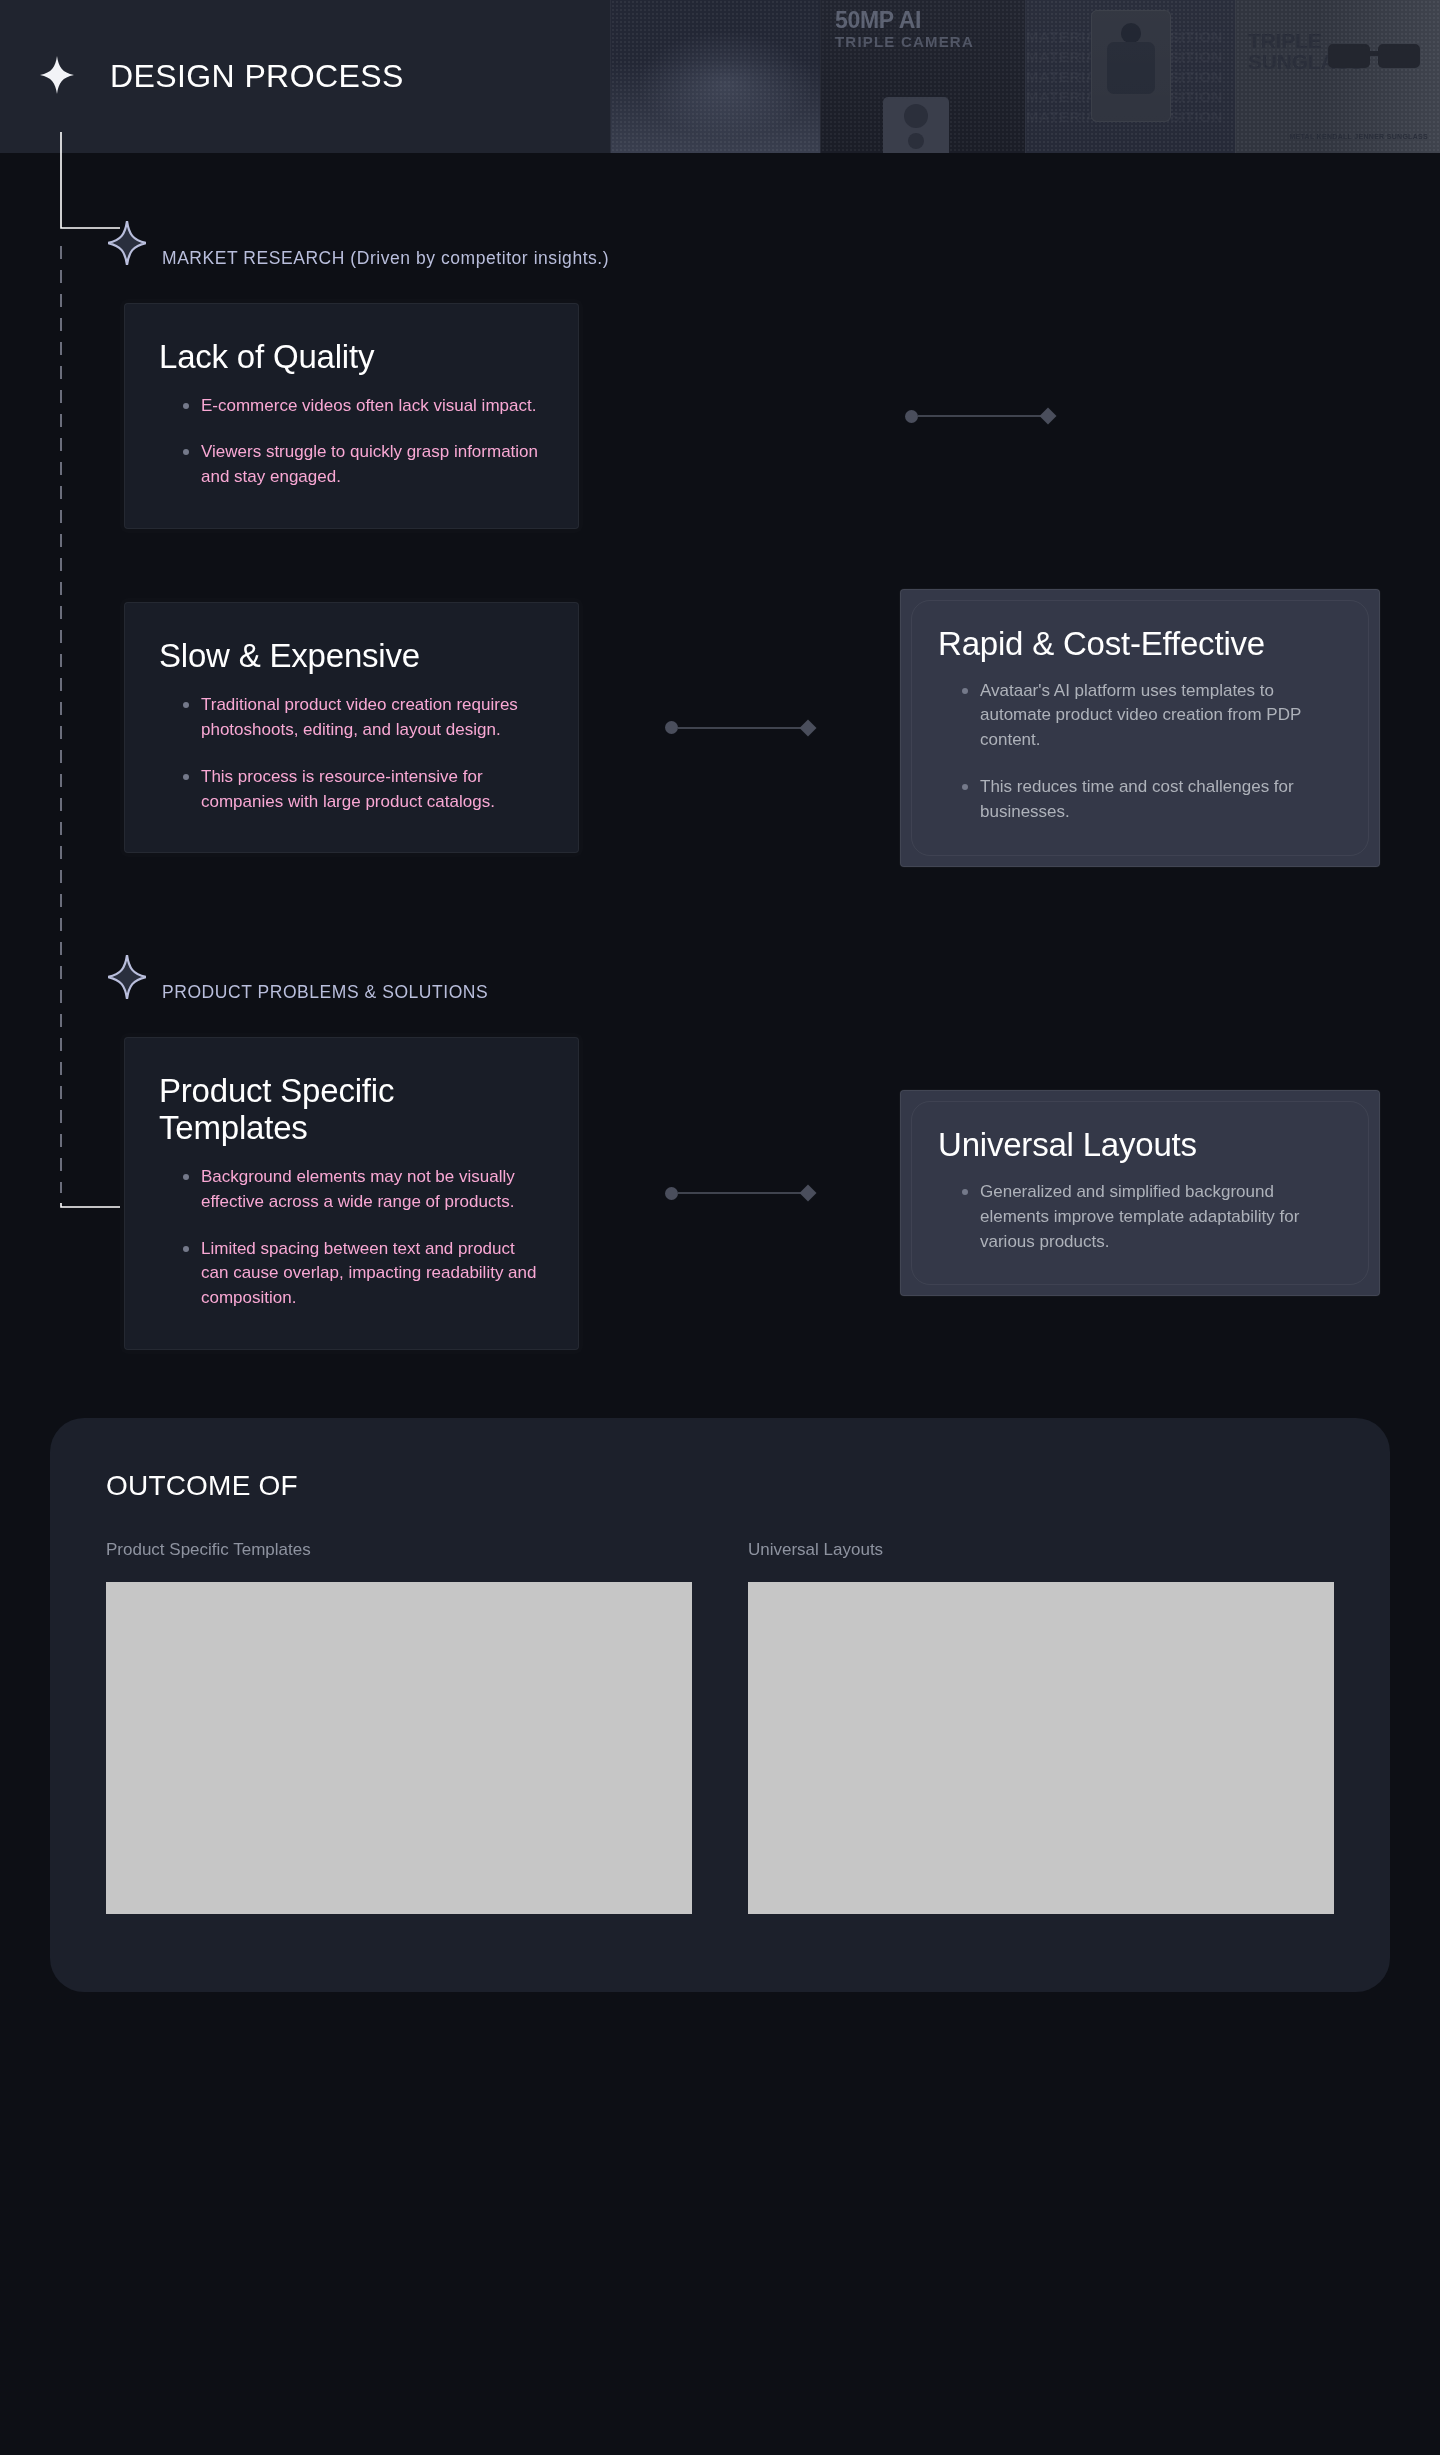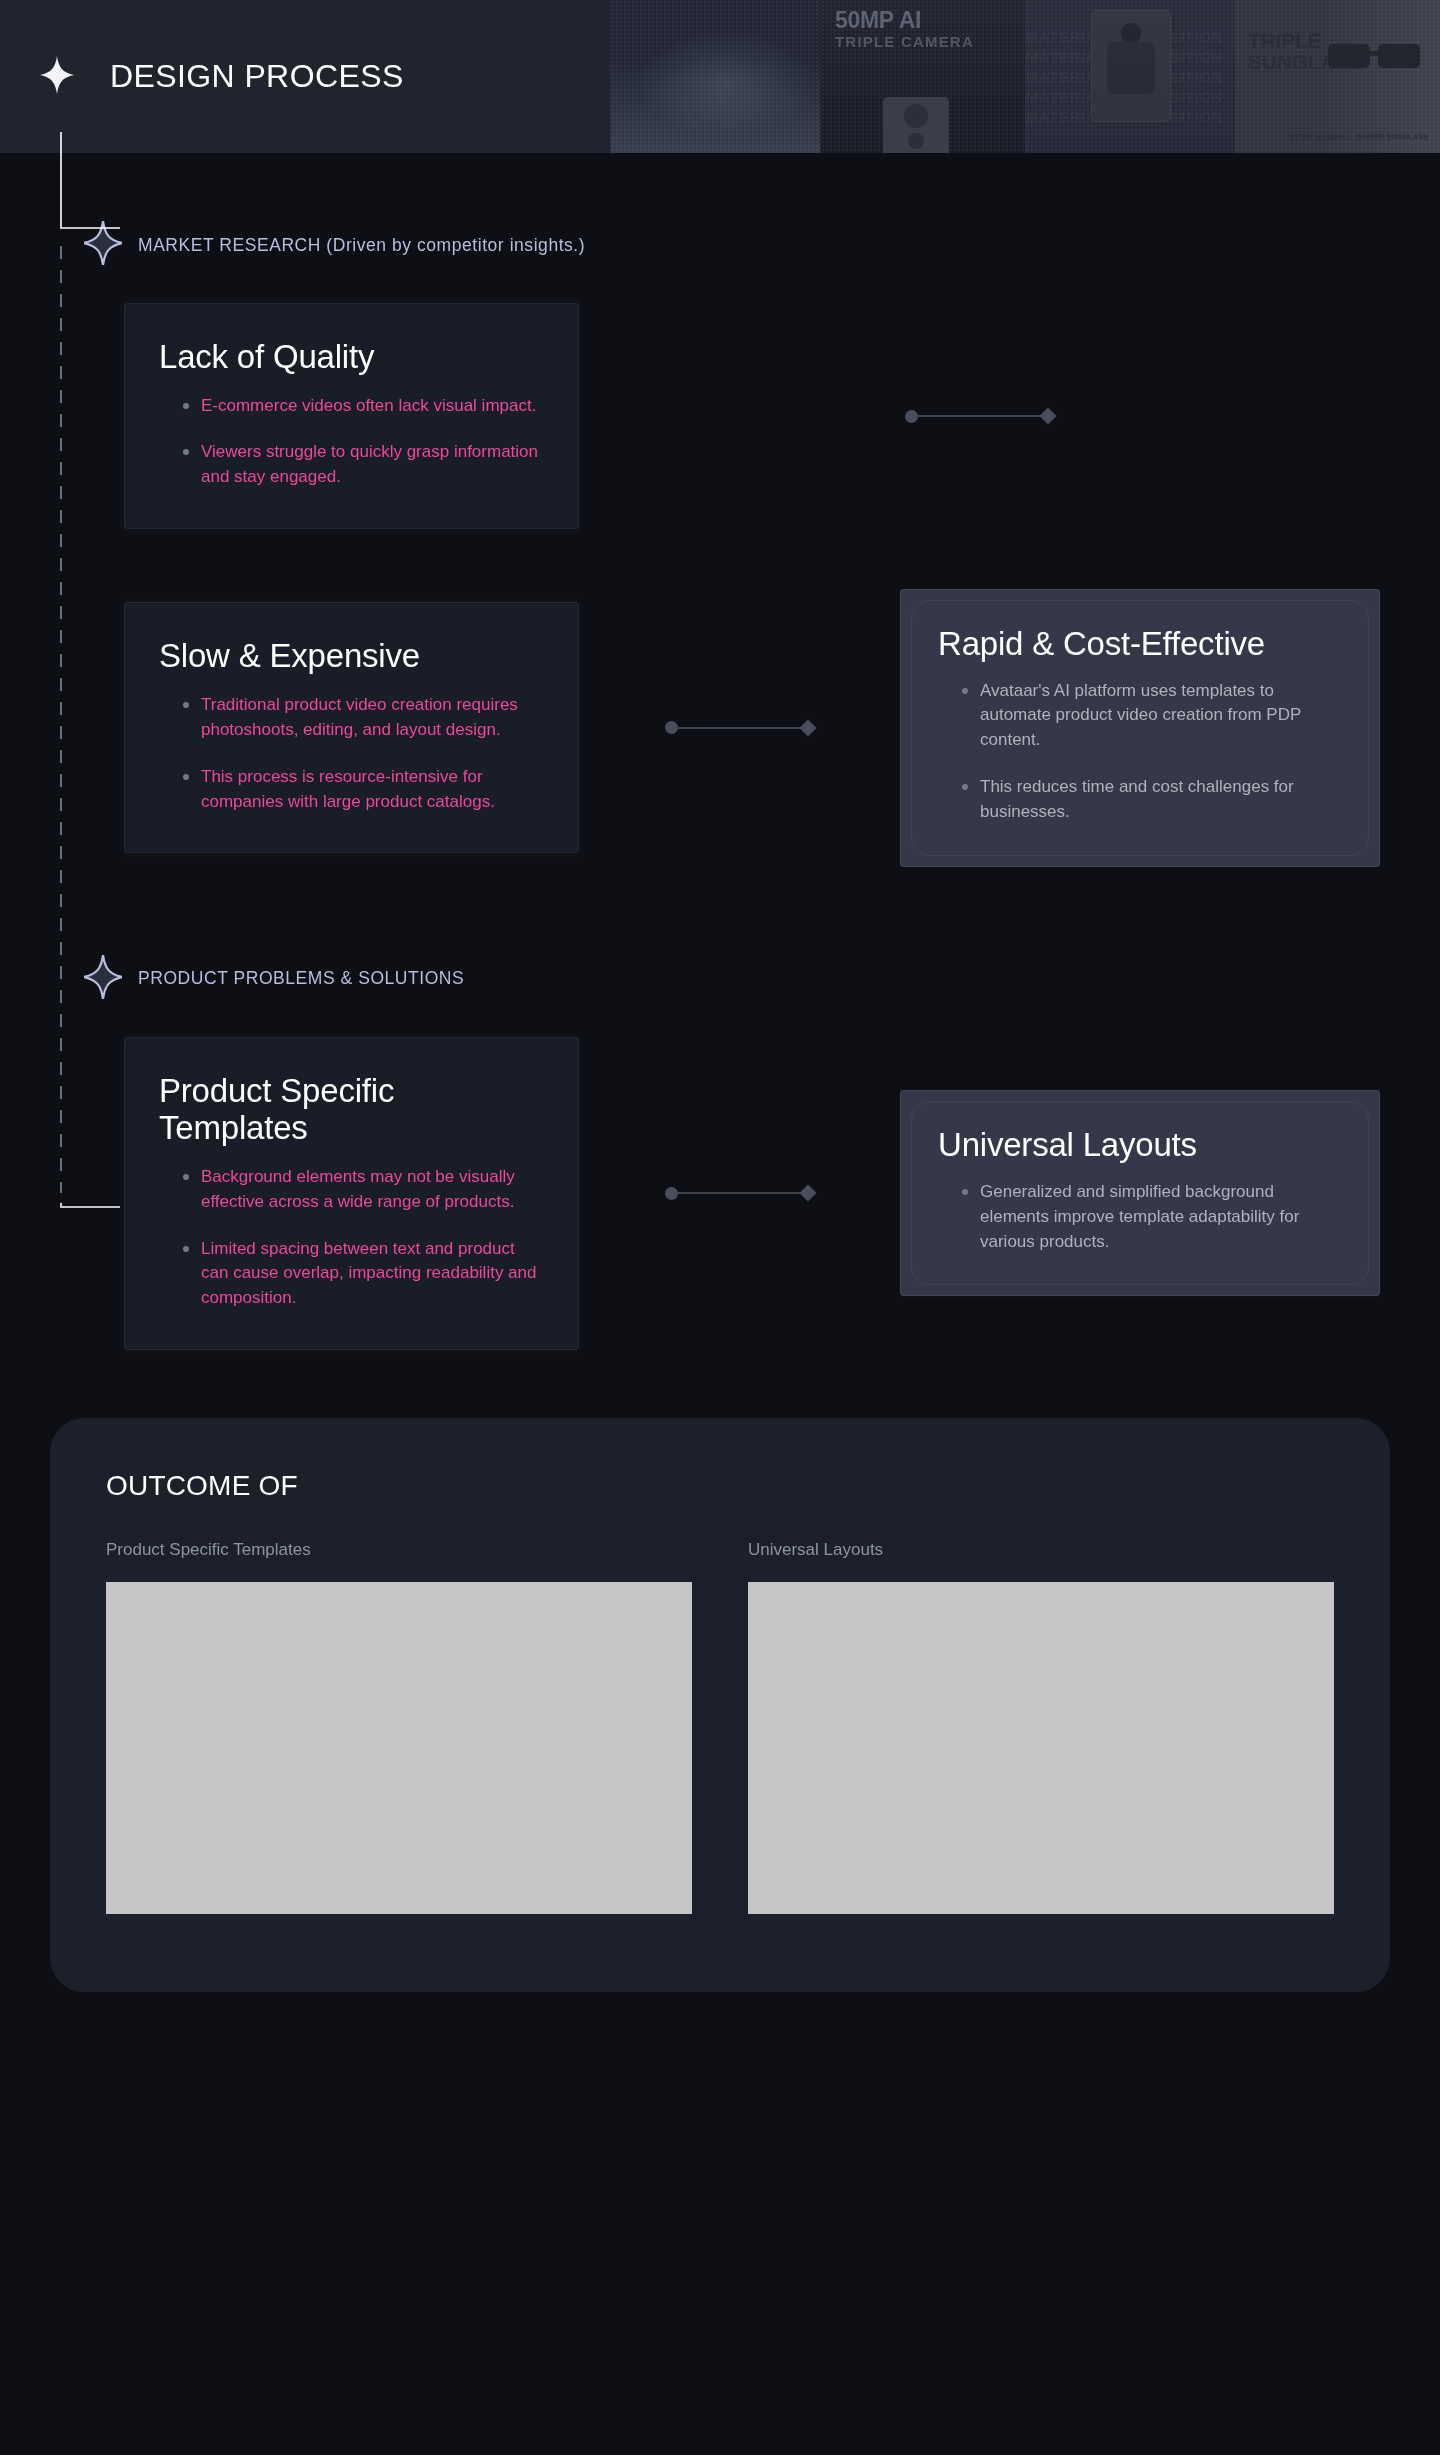--- a/index.html
+++ b/index.html
@@ -242,23 +242,23 @@
   }
 
   
   .page {
     position: relative;
     padding: 0 0 0 0;
   }
 
   .section-label {
     display: flex;
-    align-items: center;
+    align-items: flex-end;
     gap: 16px;
-    padding-left: 84px;
+    padding-left: 108px;
     height: 48px;
   }
 
   .section-label-text {
     font-size: 17.5px;
     font-weight: 400;
     letter-spacing: 0.55px;
     color: #b9bedc;
     white-space: nowrap;
   }
@@ -319,21 +319,21 @@
 
   .bullets {
     list-style: none;
     padding-left: 24px;
   }
 
   .bullets li {
     position: relative;
     font-size: 17px;
     line-height: 1.46;
-    color: #ec4899;
+    color: #f9a8d4;
     margin-bottom: 22px;
     padding-left: 18px;
   }
 
   .bullets li:last-child { margin-bottom: 0; }
 
   .bullets li::before {
     content: "";
     position: absolute;
     left: 0;

